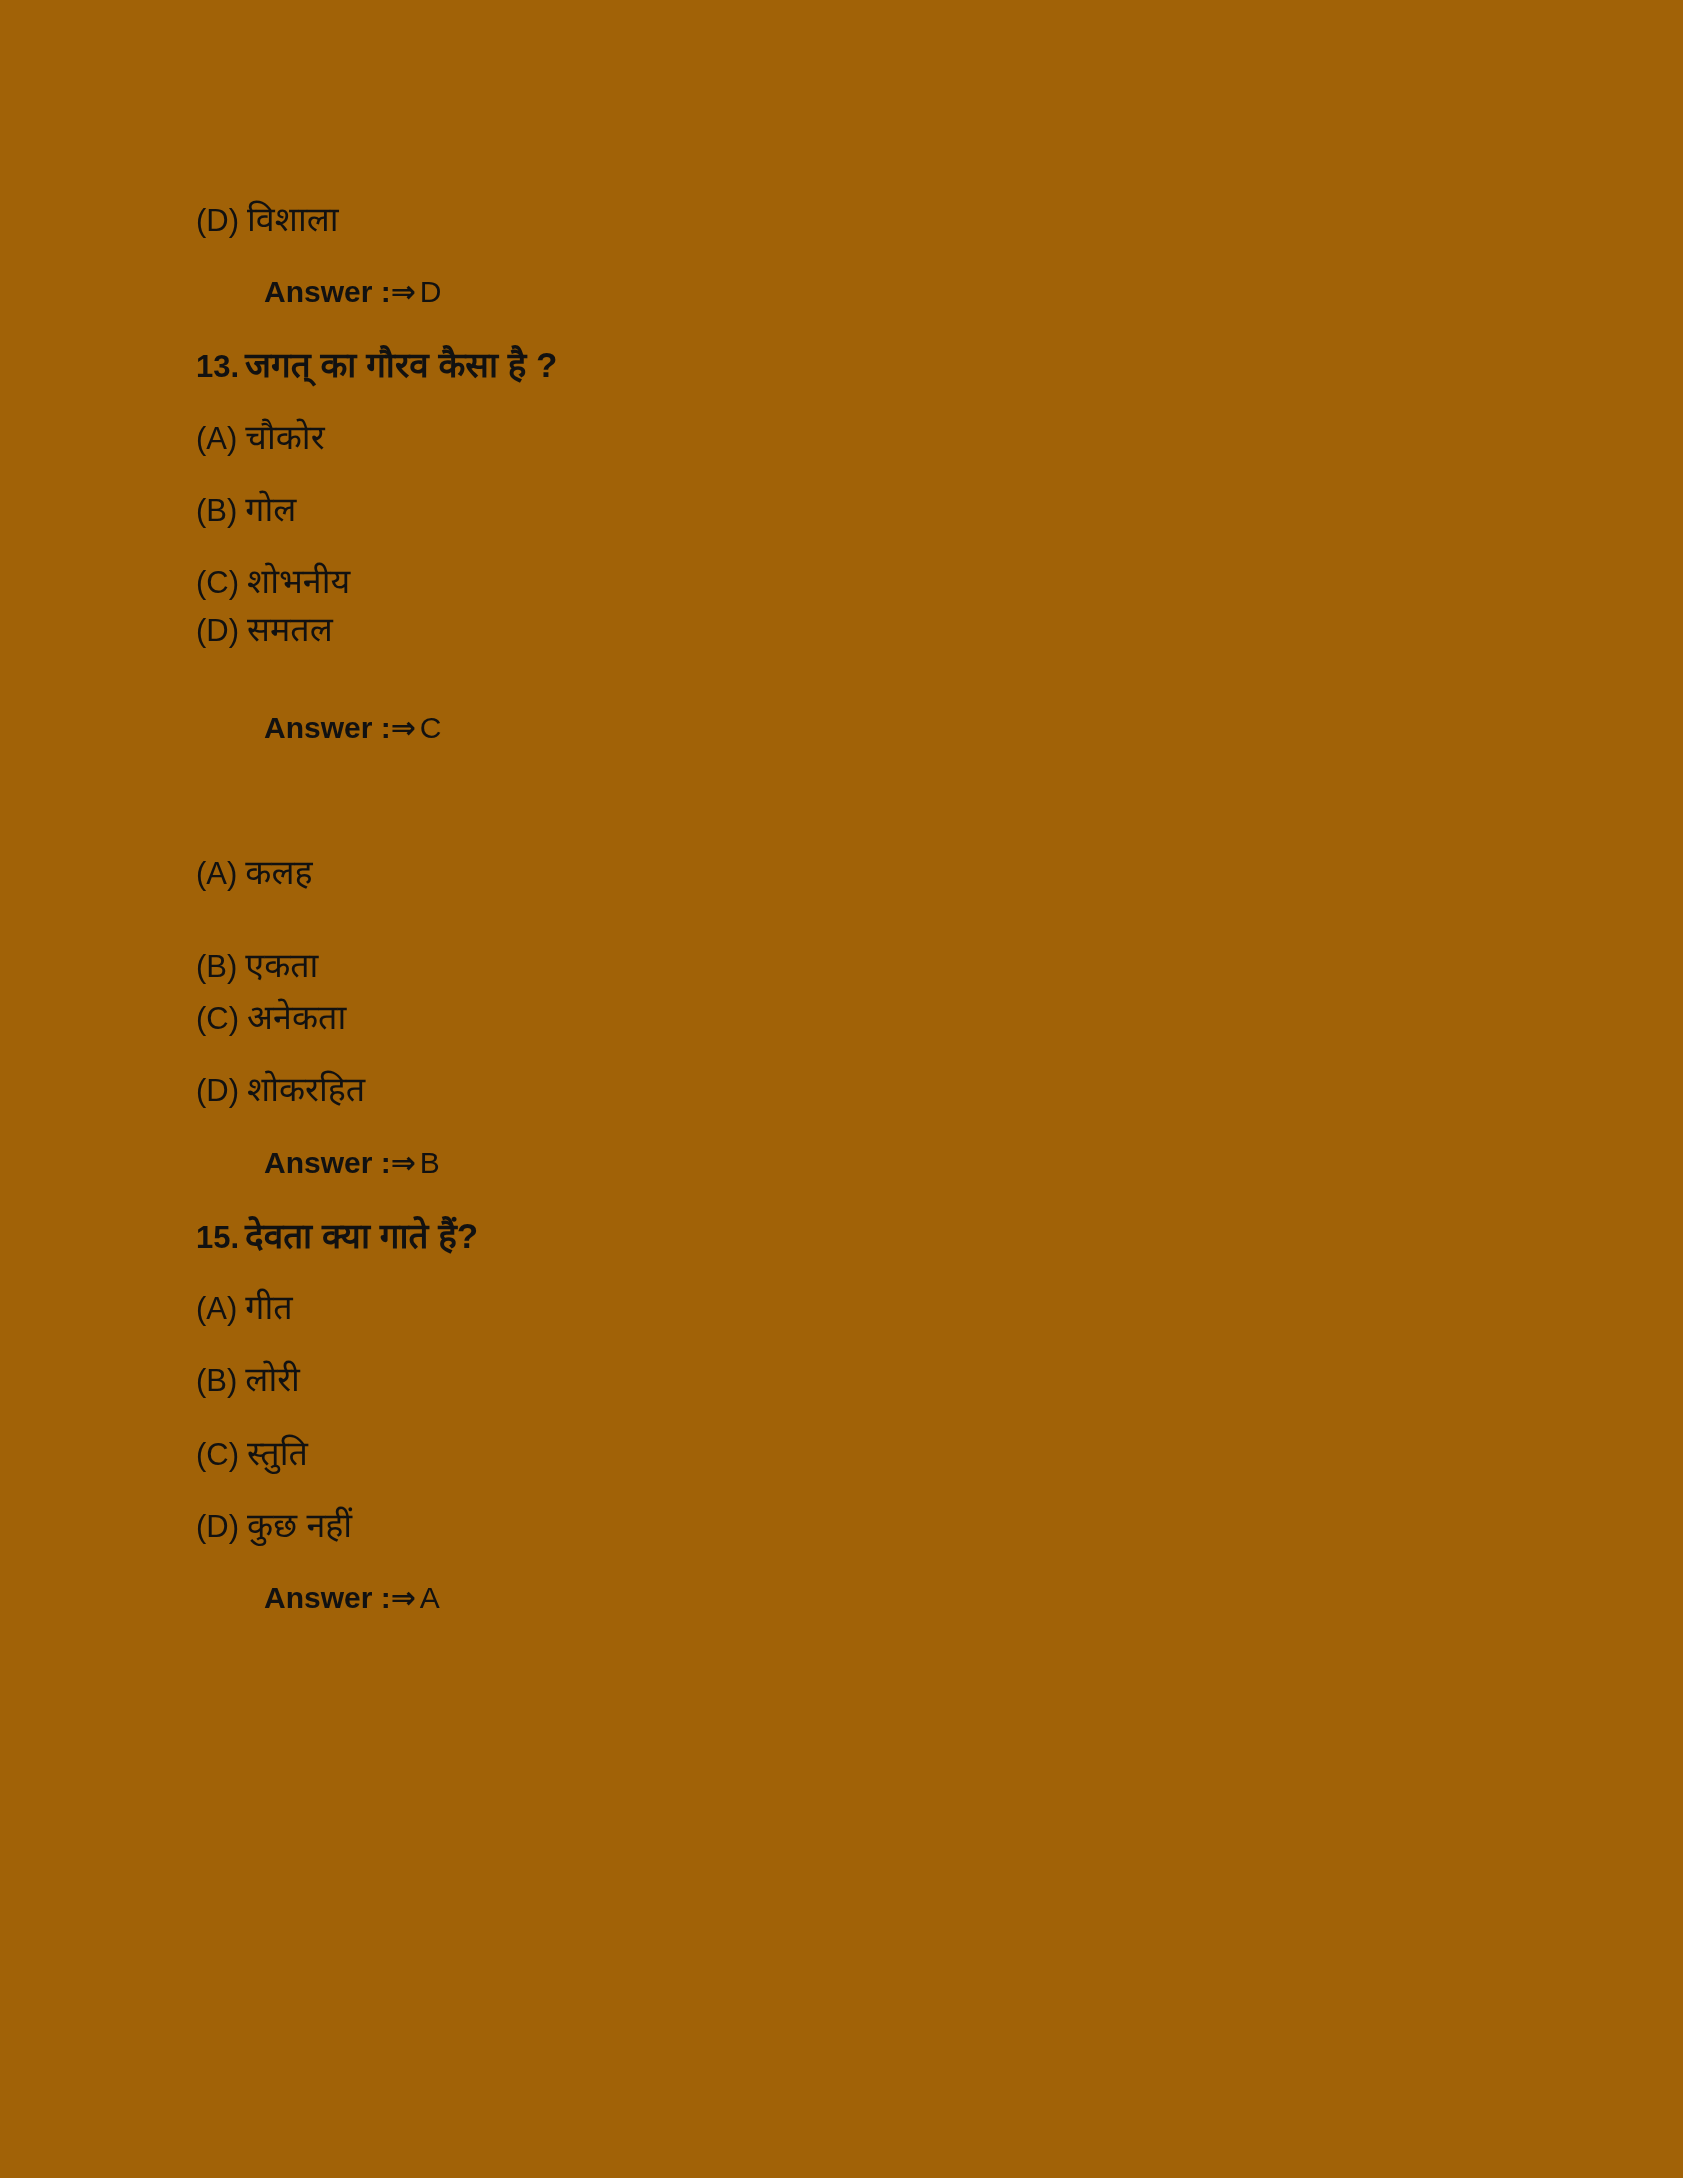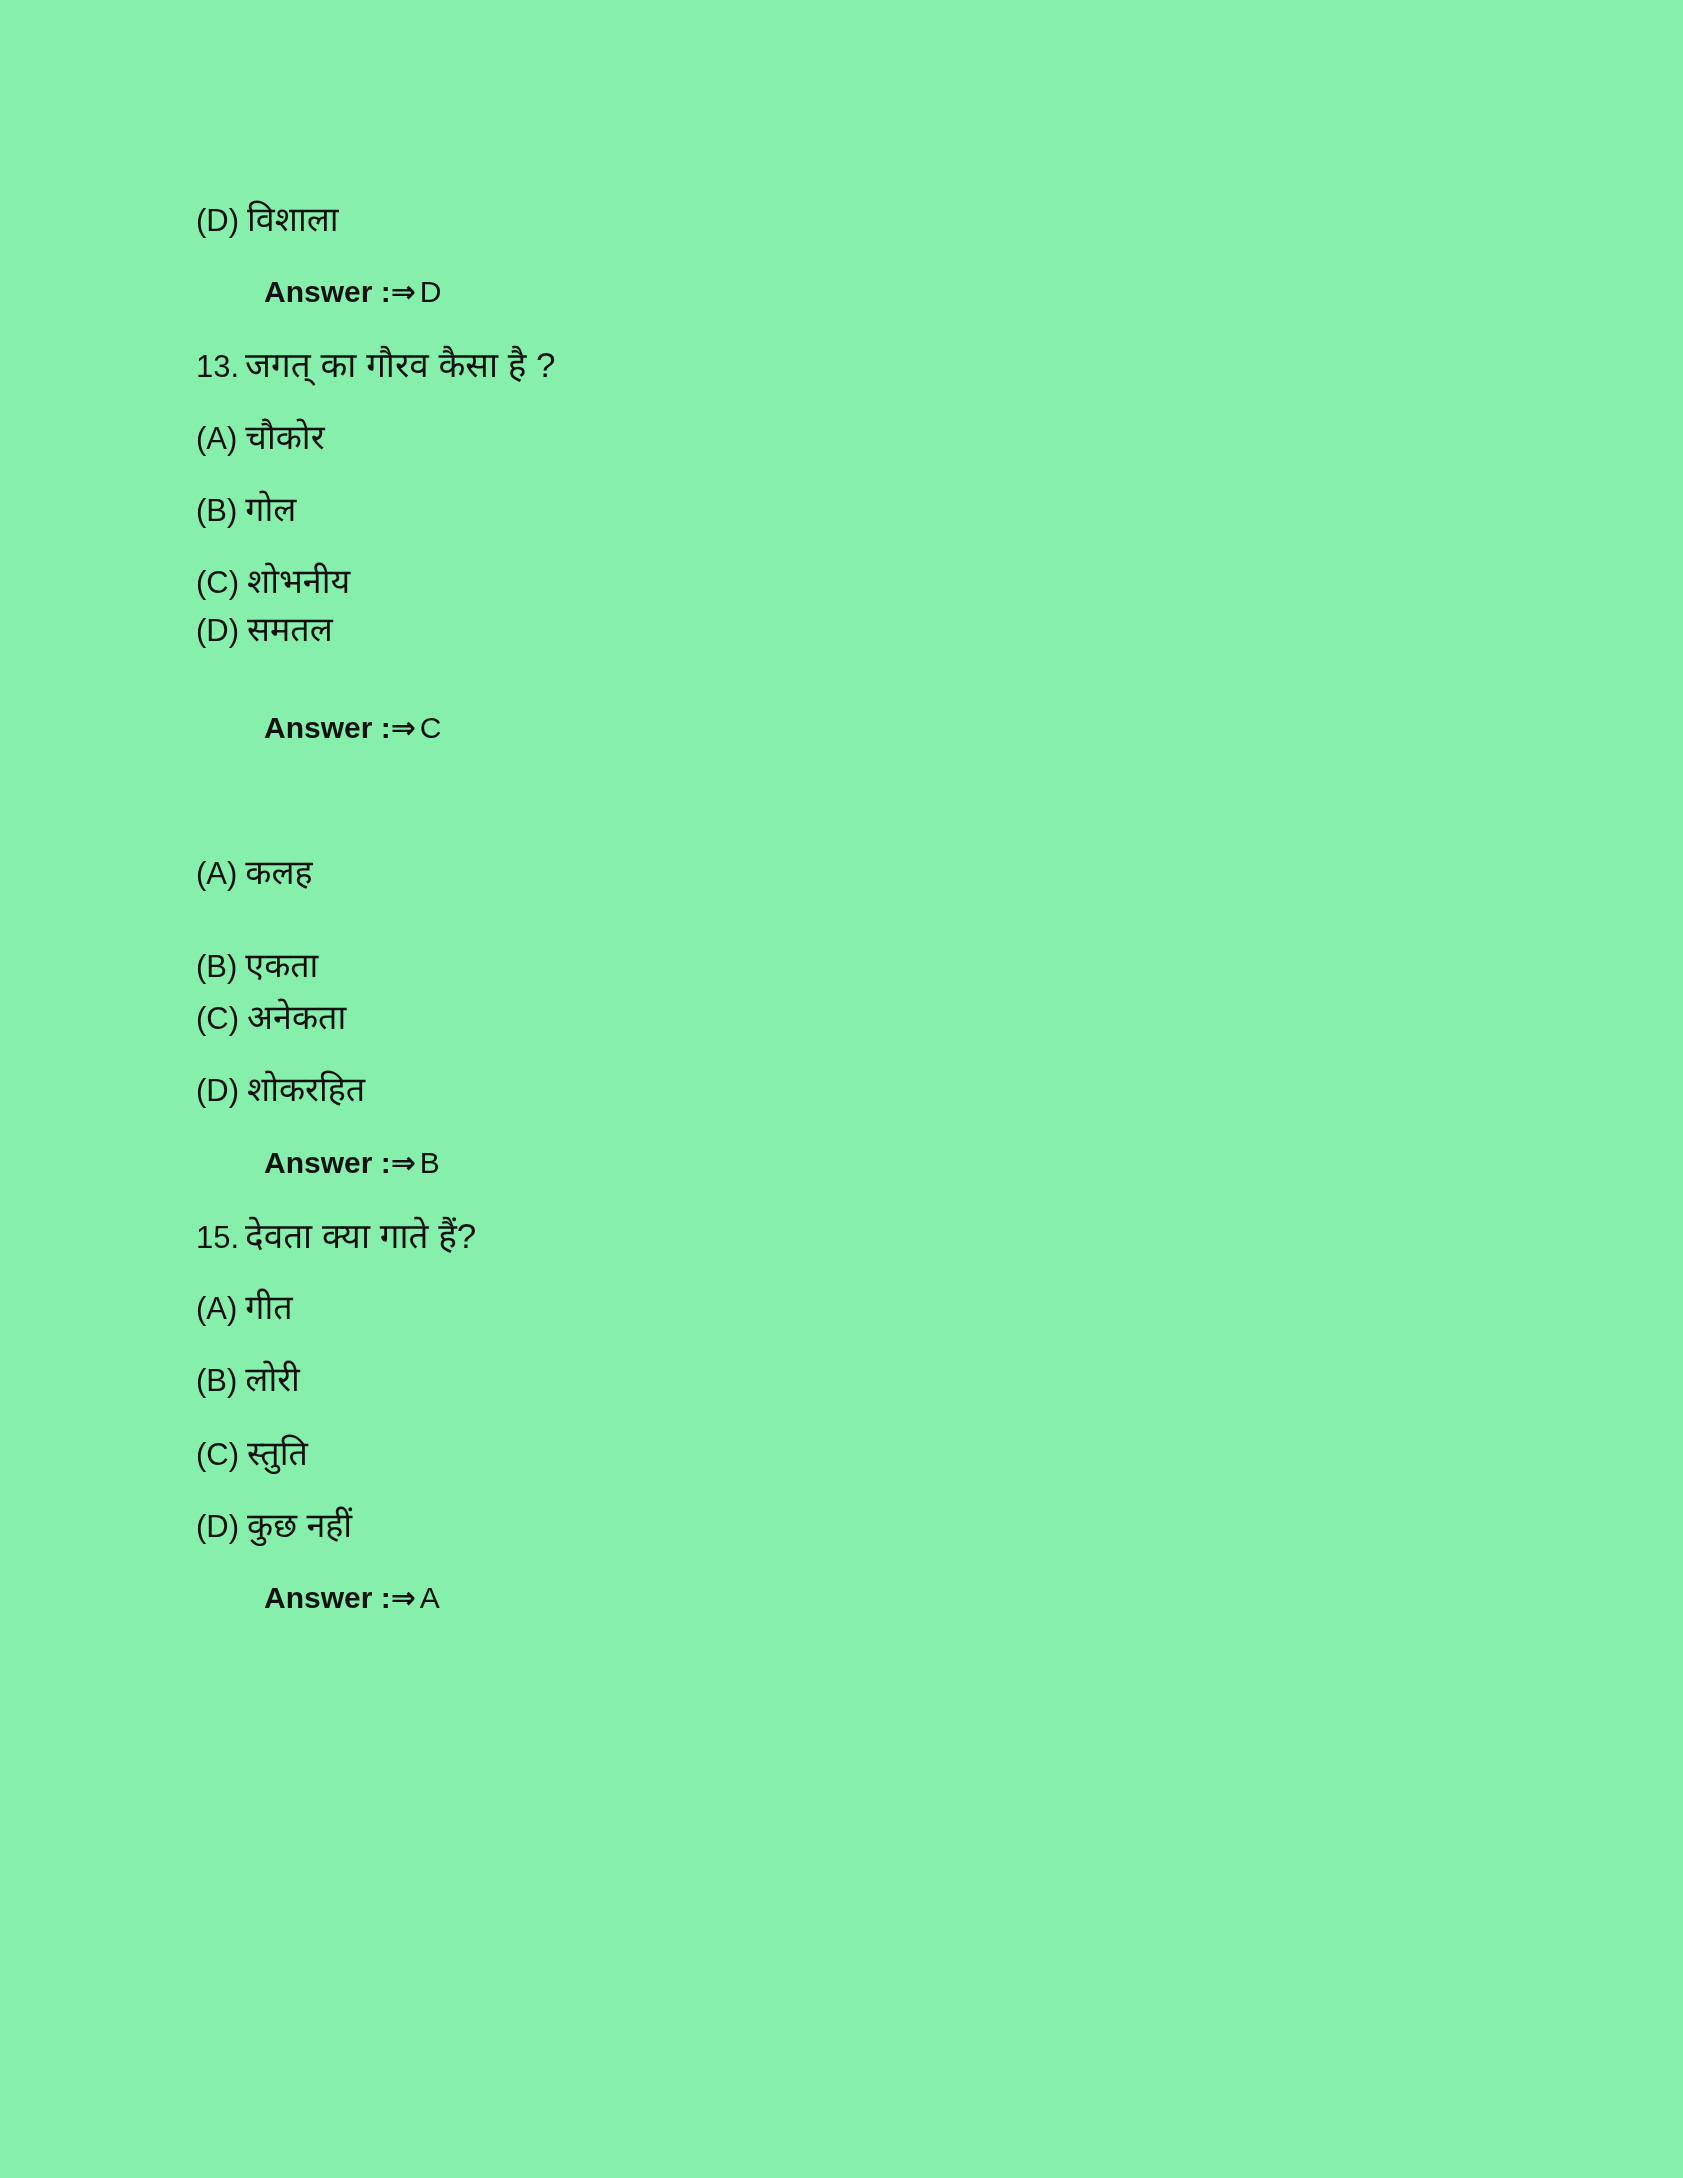--- a/index.html
+++ b/index.html
@@ -1,24 +1,24 @@
 <!DOCTYPE html>
 <html><head>
 <meta charset="utf-8">
 <style>
   html, body { margin: 0; padding: 0; background: #ffffff; }
   body { width: 1683px; height: 2178px; position: relative; overflow: hidden;
          font-family: "Liberation Sans", "DejaVu Sans", sans-serif; color: #111; }
-  .page { position: absolute; left: 0; top: 0; width: 1683px; height: 2178px; background: #86efac; }
+  .page { position: absolute; left: 0; top: 0; width: 1683px; height: 2178px; background: #a16207; }
   .line { position: absolute; left: 196px; height: 59px; line-height: 59px; white-space: nowrap; font-size: 34px; }
   .opt .lbl { font-size: 31px; margin-right: 8px; }
   .ans { left: 220px; font-weight: bold; font-size: 30px; margin-left: 44px; }
   .ans .arrow { font-weight: bold; }
   .ans .val { font-weight: normal; margin-left: 4px; }
-  .q { font-weight: normal; font-size: 35px; }
+  .q { font-weight: bold; font-size: 35px; }
   .q .num { font-size: 31px; margin-right: 6px; }
 </style>
 </head>
 <body>
 
 <div class="page">
 
   <div class="line opt" style="top:190px">
     <span class="lbl">(D)</span><span>विशाला</span>
   </div>

